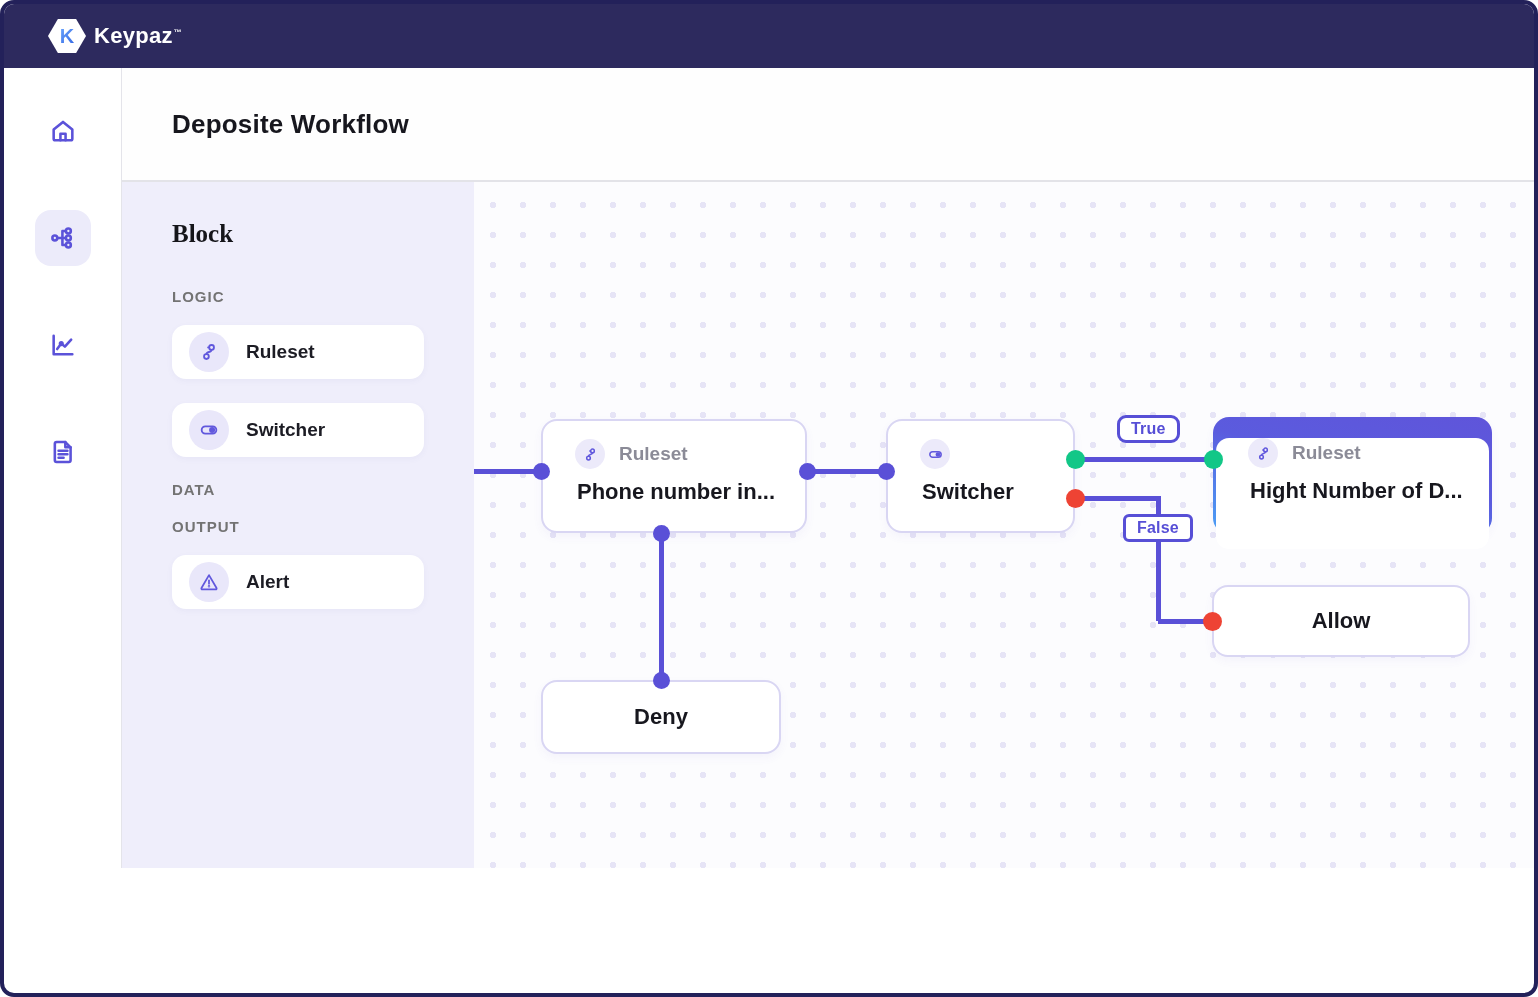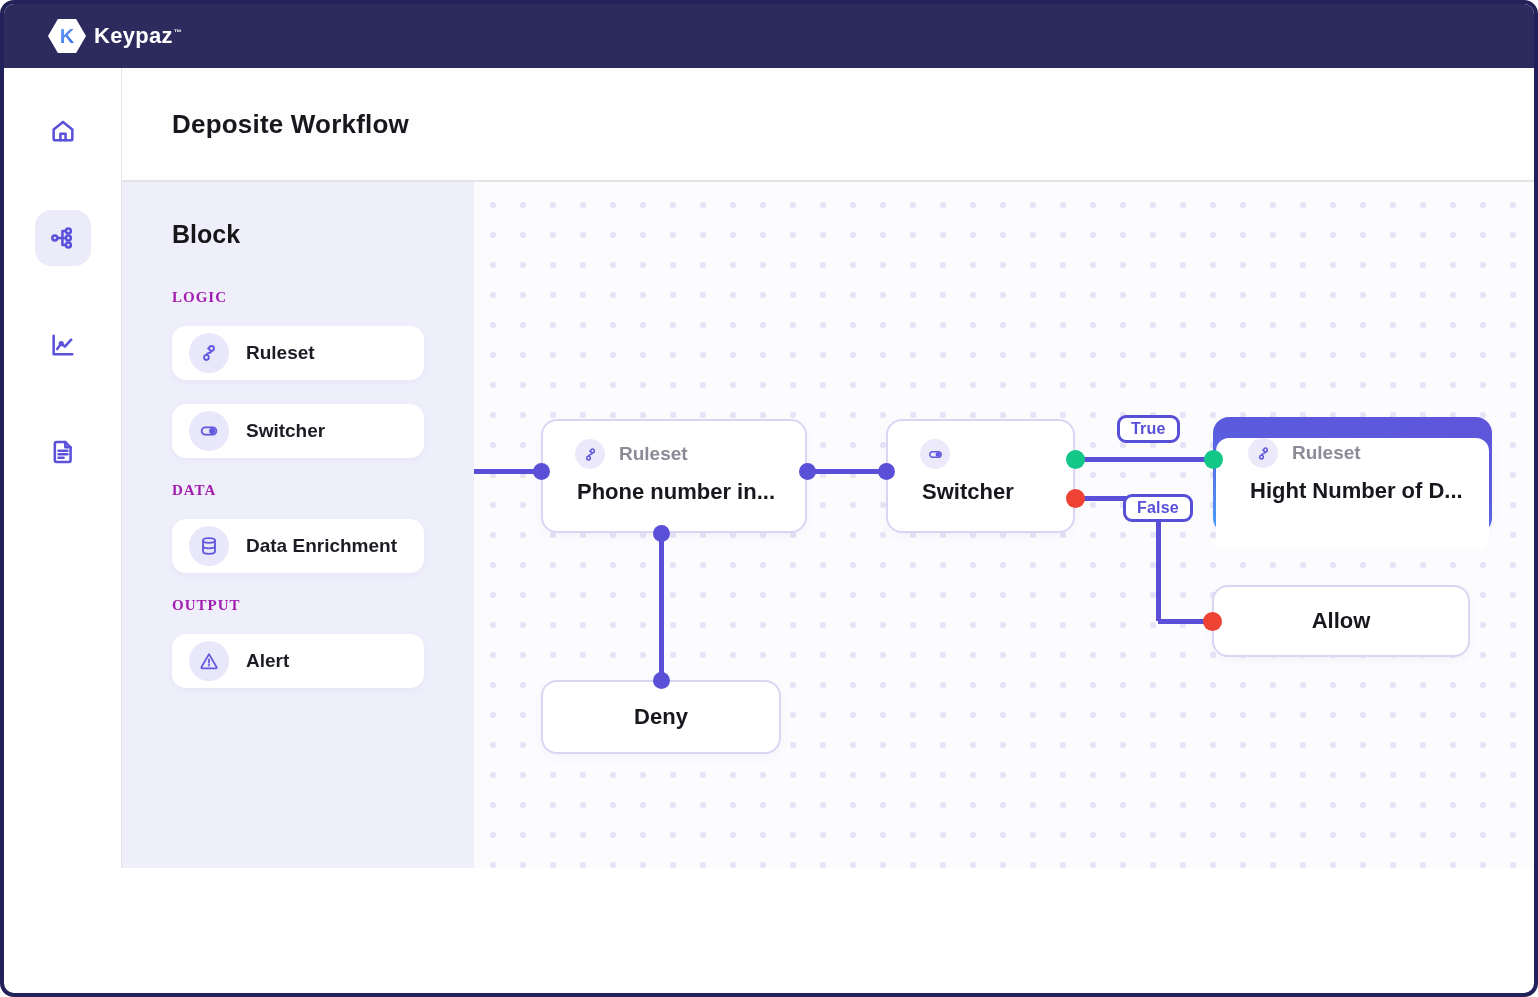--- a/index.html
+++ b/index.html
@@ -51,23 +51,23 @@
     padding-left:50px; border-bottom:2px solid #e3e3e8;
   }
   .page-title { font-size:26px; font-weight:800; color:#17171e; letter-spacing:.2px; }
 
   .content-row { display:flex; flex:1; min-height:0; }
 
   
   .block-panel {
     width:352px; background:#efeefb; padding:38px 50px 0 50px; flex-shrink:0;
   }
-  .block-title { font-size:25px; font-weight:800; color:#15151a; margin-bottom:40px; }
+  .block-title { font-size:25px; font-weight:800; color:#15151a; margin-bottom:40px;font-family:Liberation Serif, serif; }
   .section-label {
-    font-size:15px; font-weight:700; color:#a21caf; letter-spacing:1px; margin-bottom:20px;font-family:Liberation Serif, serif;
+    font-size:15px; font-weight:700; color:#737373; letter-spacing:1px; margin-bottom:20px;
   }
   .block-card {
     width:252px; height:54px; background:#ffffff; border-radius:14px;
     display:flex; align-items:center; padding-left:17px; margin-bottom:24px;
     box-shadow:0 2px 6px rgba(80,76,160,0.05); cursor:grab;
   }
   .block-card:last-of-type { margin-bottom:28px; }
   .chip {
     width:40px; height:40px; border-radius:50%; background:#e9e7fa;
     display:flex; align-items:center; justify-content:center; color:#6158dd; flex-shrink:0;
@@ -187,30 +187,20 @@
               <svg viewBox="0 0 24 24" fill="none" stroke="currentColor" stroke-width="2" stroke-linecap="round">
                 <rect x="4" y="8" width="16" height="8" rx="4"></rect>
                 <circle cx="15.4" cy="12" r="2.3" fill="currentColor"></circle>
               </svg>
             </span>
             <span class="block-card-label">Switcher</span>
           </div>
 
           <div class="section-label">DATA</div>
 
-          <div class="block-card">
-            <span class="chip">
-              <svg viewBox="0 0 24 24" fill="none" stroke="currentColor" stroke-width="2" stroke-linecap="round">
-                <ellipse cx="12" cy="6" rx="6.5" ry="2.6"></ellipse>
-                <path d="M5.5 6 V12 c0 1.45 2.9 2.6 6.5 2.6 s6.5 -1.15 6.5 -2.6 V6"></path>
-                <path d="M5.5 12 V18 c0 1.45 2.9 2.6 6.5 2.6 s6.5 -1.15 6.5 -2.6 V12"></path>
-              </svg>
-            </span>
-            <span class="block-card-label">Data Enrichment</span>
-          </div>
 
           <div class="section-label">OUTPUT</div>
 
 
           <div class="block-card">
             <span class="chip">
               <svg viewBox="0 0 24 24" fill="none" stroke="currentColor" stroke-width="1.9" stroke-linecap="round" stroke-linejoin="round">
                 <path d="M12 4.5 L20.2 18.6 a1 1 0 0 1 -.87 1.5 H4.67 a1 1 0 0 1 -.87 -1.5 Z"></path>
                 <path d="M12 10.2 V14"></path>
                 <circle cx="12" cy="16.6" r=".4" fill="currentColor"></circle>
@@ -286,19 +276,19 @@
           <div class="port purple" style="left:324.5px; top:280.5px;"></div>
           <div class="port purple" style="left:179px; top:342.5px;"></div>
           <div class="port purple" style="left:403.5px; top:280.5px;"></div>
           <div class="port green" style="left:591.5px; top:267.5px;"></div>
           <div class="port red" style="left:591.5px; top:306.5px;"></div>
           <div class="port green" style="left:729.5px; top:267.5px;"></div>
           <div class="port red" style="left:728.5px; top:429.5px;"></div>
           <div class="port purple" style="left:179px; top:489.5px;"></div>
 
           <div class="edge-label" style="left:643px; top:233px;">True</div>
-          <div class="edge-label" style="left:649px; top:312px;">False</div>
+          <div class="edge-label" style="left:649px; top:332px;border-radius:6px;">False</div>
 
         </div>
       </div>
     </div>
   </div>
 </div>
 
 </body></html>

